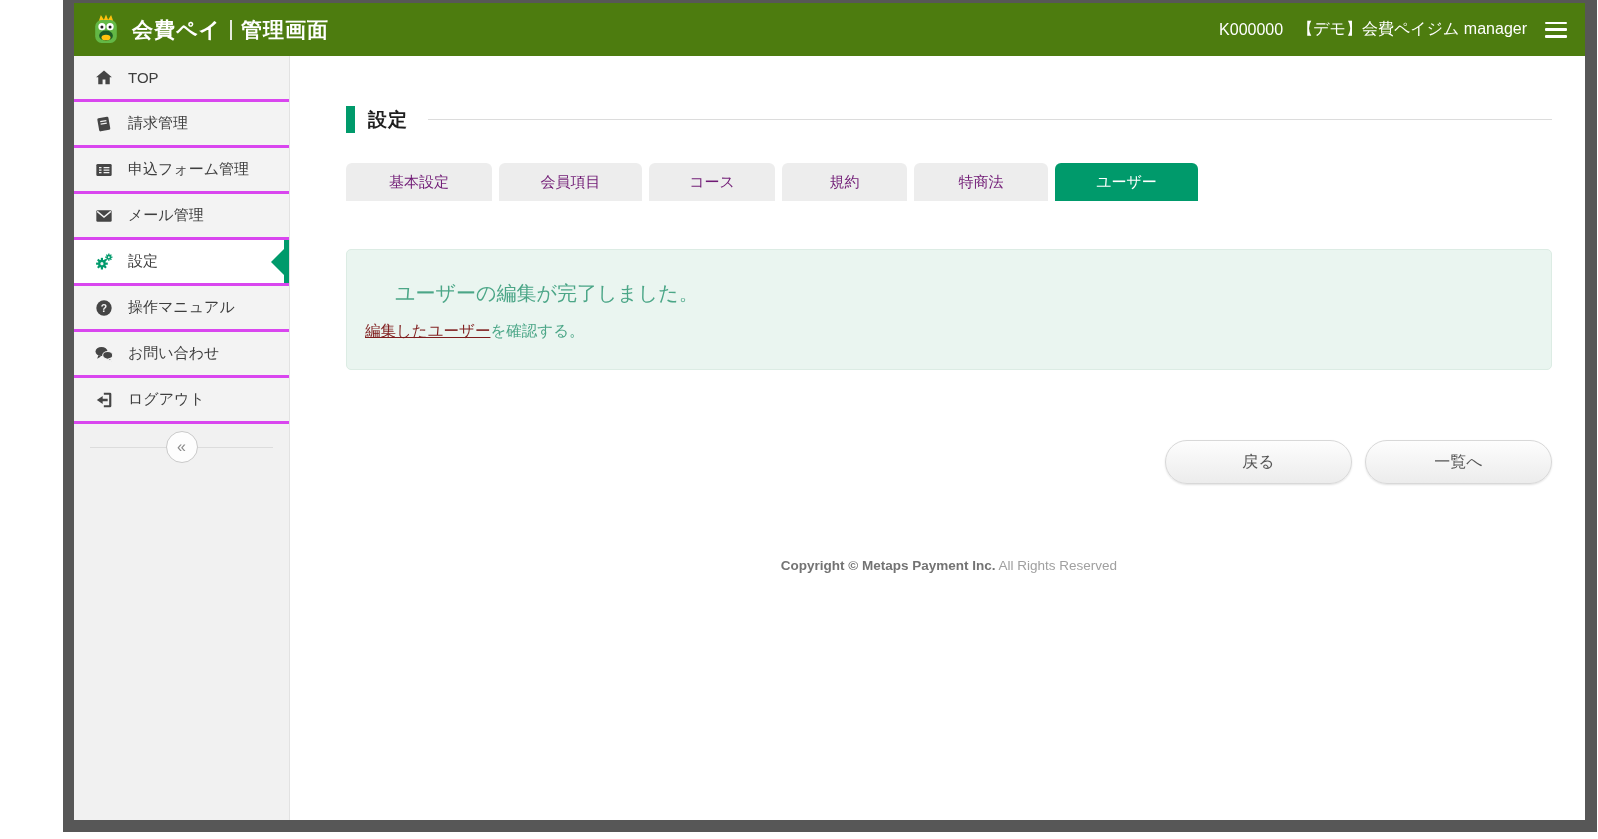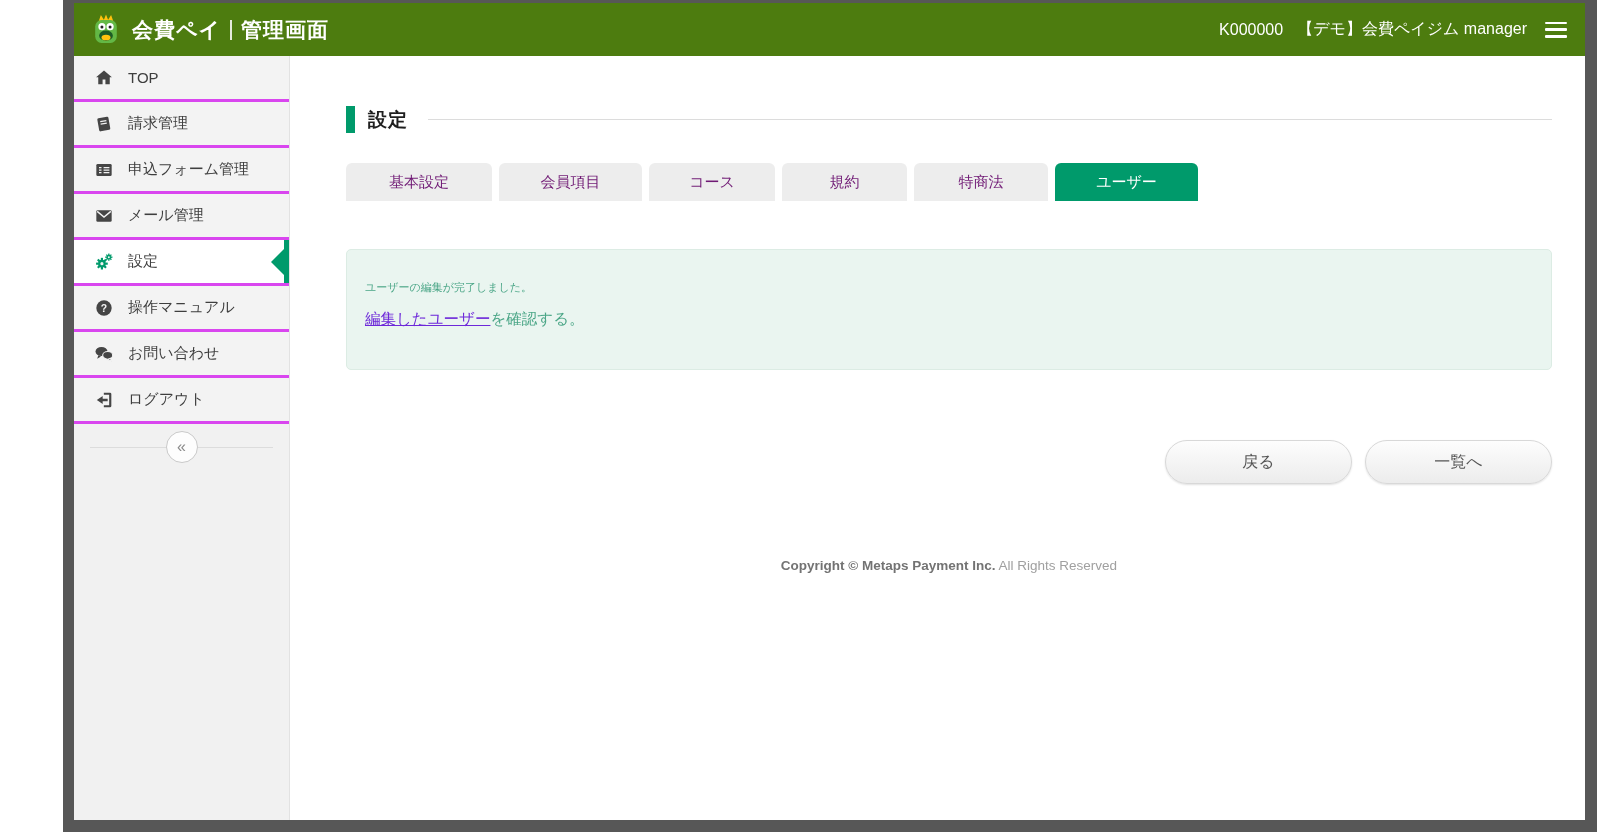--- a/index.html
+++ b/index.html
@@ -57,23 +57,23 @@
   .tabs{ display:flex; gap:7px; margin-top:30px; }
   .tab{ height:38px; display:flex; align-items:center; justify-content:center;
     background:#ededed; color:#701a75; font-size:15px; border-radius:6px 6px 0 0;
     cursor:pointer; }
   .tab-0{width:146px;} .tab-1{width:143px;} .tab-2{width:126px;}
   .tab-3{width:125px;} .tab-4{width:134px;} .tab-5{width:143px;}
   .tab.active{ background:#009a6b; color:#fff; }
 
   .flash{ margin-top:48px; background:#eaf5f0; border:1px solid #dcece4;
     border-radius:5px; padding:30px 18px; height:121px; }
-  .flash-line1{ color:#4ba687; font-size:11px; }
+  .flash-line1{ color:#4ba687; font-size:20px;margin-left:30px; }
   .flash-line2{ color:#4ba687; font-size:15.5px; margin-top:14px; }
-  .flash-link{ color:#6d28d9; text-decoration:underline; cursor:pointer; }
+  .flash-link{ color:#7f1d1d; text-decoration:underline; cursor:pointer; }
 
   .btn-row{ display:flex; justify-content:flex-end; gap:13px; margin-top:70px; }
   .pill-btn{ width:187px; height:44px; border-radius:22px; border:1px solid #d8d8d8;
     background:linear-gradient(#fdfdfd,#ececec); box-shadow:0 1px 2px rgba(0,0,0,.12);
     color:#555; font-size:16px; display:flex; align-items:center; justify-content:center;
     cursor:pointer; font-family:inherit; }
 
   .footer{ margin-top:74px; text-align:center; font-size:13.5px; color:#a0a0a0; }
   .footer b{ color:#737373; }
 </style>

